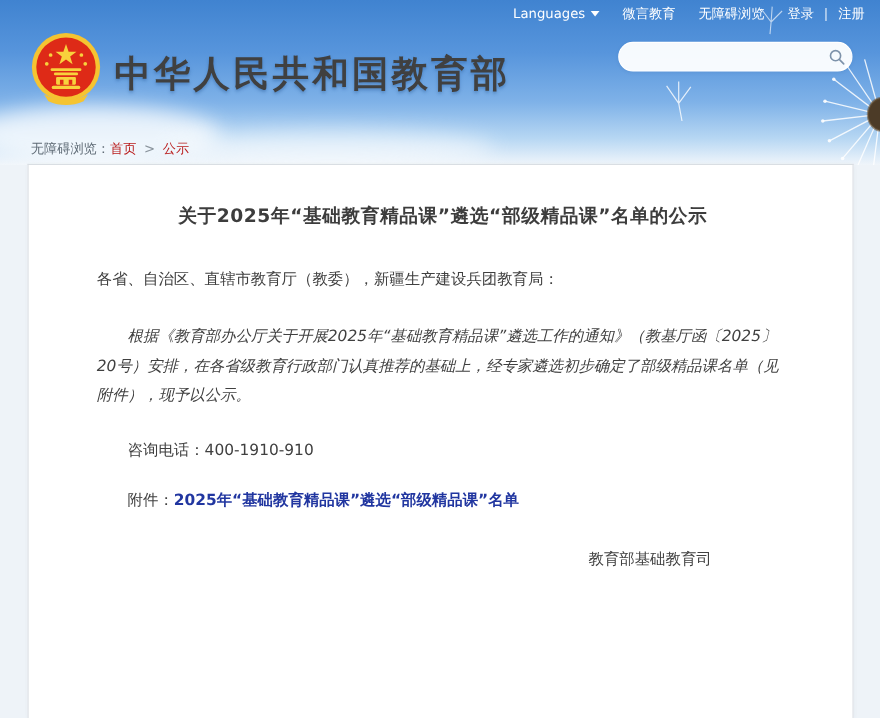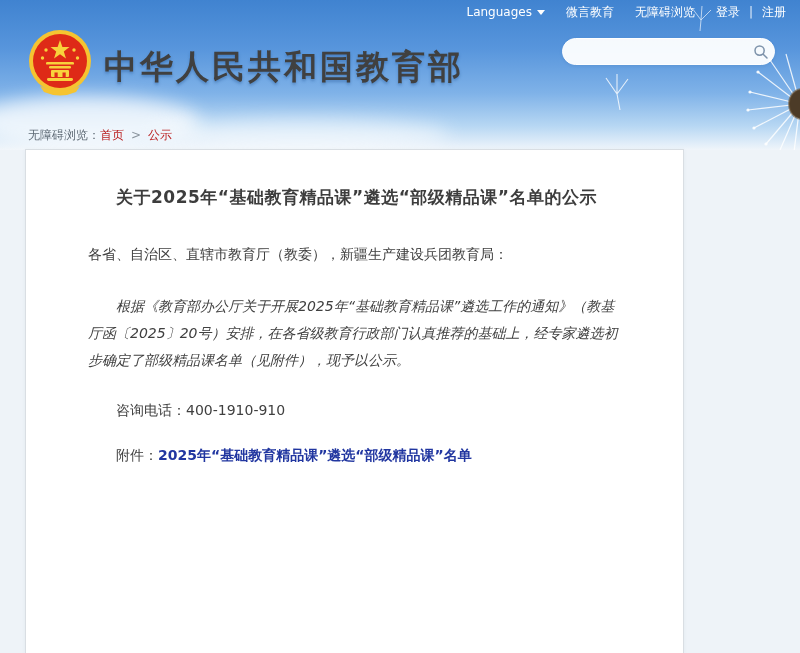--- a/index.html
+++ b/index.html
@@ -58,21 +58,21 @@
   }
   .search-btn { border:none; background:transparent; cursor:pointer; display:flex; align-items:center; padding:0; }
 
   
   .breadcrumb { position:absolute; left:28px; top:127px; font-size:12px; color:#5f6b76; }
   .breadcrumb a { color:#b91c1c; text-decoration:none; cursor:pointer; }
   .bc-sep { margin:0 7px; color:#8a949d; }
 
   
   .panel {
-    position:absolute; left:25px; top:149px; width:659px; height:504px;
+    position:absolute; left:25px; top:149px; width:751px; height:504px;
     background:#ffffff; border:1px solid #d9dee3; border-bottom:none;
     box-shadow:0 1px 4px rgba(60,90,120,.06);
     padding:36px 58px 0 62px;
     color:#404040; font-size:14px;
   }
   .panel h1 {
     font-size:17px; font-weight:bold; color:#3d3d3d;
     text-align:center; letter-spacing:.5px; line-height:22px;
   }
   .panel p { line-height:27px; }
@@ -182,16 +182,17 @@
     <p class="salutation">各省、自治区、直辖市教育厅（教委），新疆生产建设兵团教育局：</p>
 
     <p class="para">根据《教育部办公厅关于开展2025年“基础教育精品课”遴选工作的通知》（教基厅函〔2025〕20号）安排，在各省级教育行政部门认真推荐的基础上，经专家遴选初步确定了部级精品课名单（见附件），现予以公示。</p>
 
 
     <p class="contact"><span>咨询电话：</span><span>400-1910-910</span></p>
 
 
     <p class="attach"><span>附件：</span><a class="attach-link">2025年“基础教育精品课”遴选“部级精品课”名单</a></p>
 
+    <p class="sig">教育部基础教育司</p>
 
   </div>
 
 </div>
 
 </body></html>

